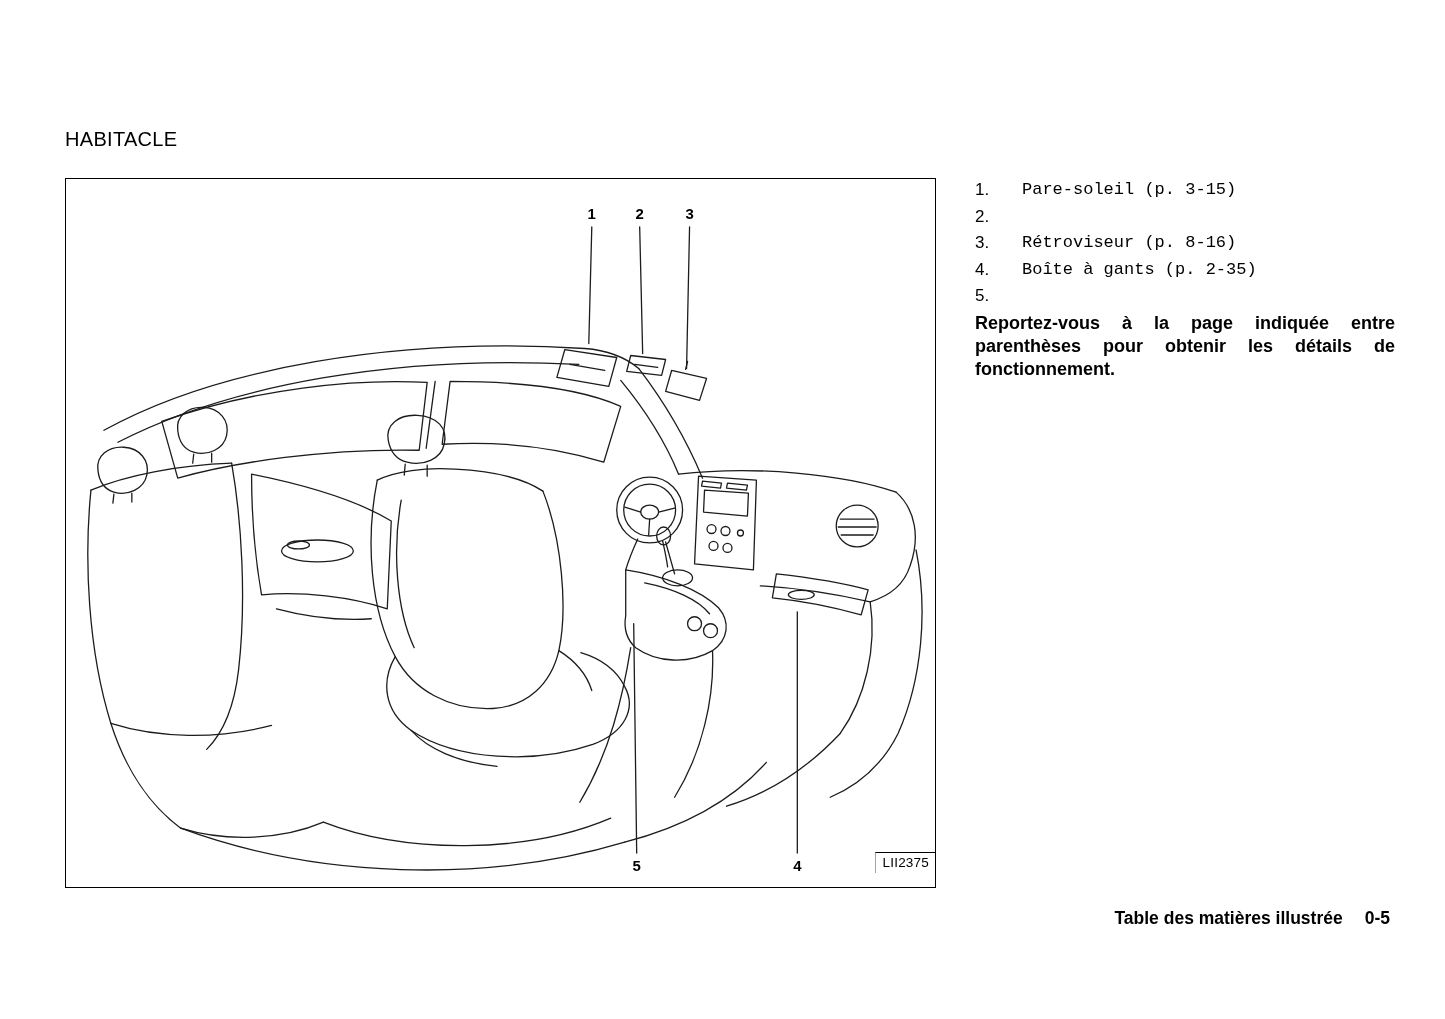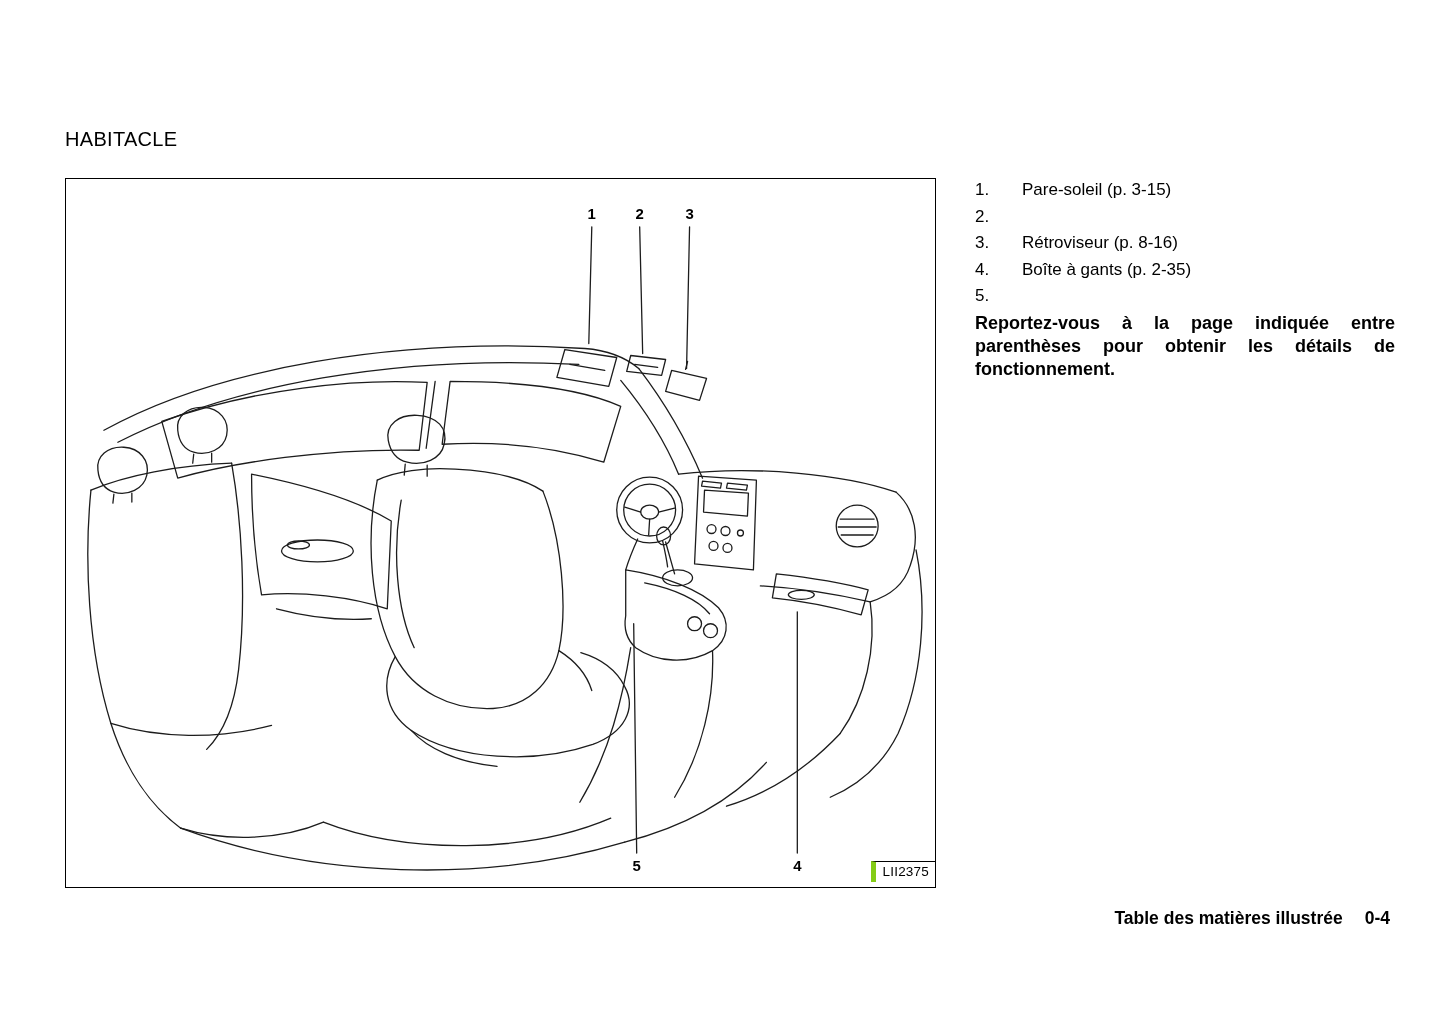--- a/index.html
+++ b/index.html
@@ -15,31 +15,31 @@
     position:absolute; left:65px; top:92px;
     font-size:20px; font-weight:normal; letter-spacing:.3px;margin-top:36px;
   }
   .figure-box {
     position:absolute; left:65px; top:178px;
     width:871px; height:710px;
     border:1px solid #000; background:#fff;
   }
   .figure-box svg { display:block; width:100%; height:100%; }
   .figure-code {
-    position:absolute; right:0; bottom:5px;
-    border-left:5px solid #84cc16; border-top:1px solid #000;
+    position:absolute; right:0; bottom:14px;
+    border-left:1px solid #84cc16; border-top:1px solid #000;
     background:#fff; padding:2px 6px 3px 7px;
     font-size:13.5px; letter-spacing:.2px;
   }
   .legend {
     position:absolute; left:975px; top:177px; width:420px;
   }
   .legend-row { display:flex; font-size:17px; line-height:26.5px; }
   .legend-num { width:47px; flex:none; }
-  .legend-label { flex:1; }
+  .legend-label { flex:1;font-family:Liberation Mono, monospace; }
   .legend-note {
     margin-top:2px;
     font-size:18px; font-weight:bold; line-height:23.3px;
     text-align:justify;
   }
   .page-footer {
     position:absolute; left:0; right:55px; top:908px;
     text-align:right; font-size:17.5px; font-weight:bold;
   }
   .footer-page { margin-left:22px; }
@@ -198,14 +198,14 @@
   <div class="legend-row">
     <span class="legend-num">5.</span>
   </div>
   <div class="legend-row">
     <span class="legend-num"></span>
   </div>
   <p class="legend-note">Reportez-vous à la page indiquée entre parenthèses pour obtenir les détails de fonctionnement.</p>
 </div>
 
 <div class="page-footer">
-  <span>Table des matières illustrée</span><span class="footer-page">0-4</span>
+  <span>Table des matières illustrée</span><span class="footer-page">0-5</span>
 </div>
 
 </body></html>

